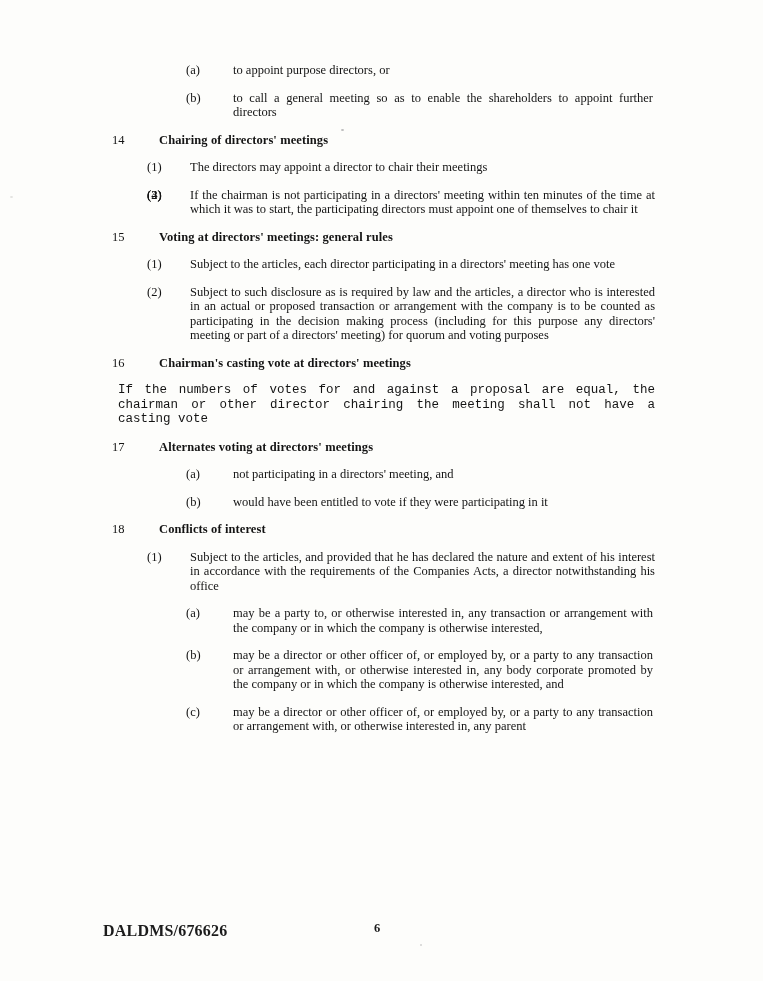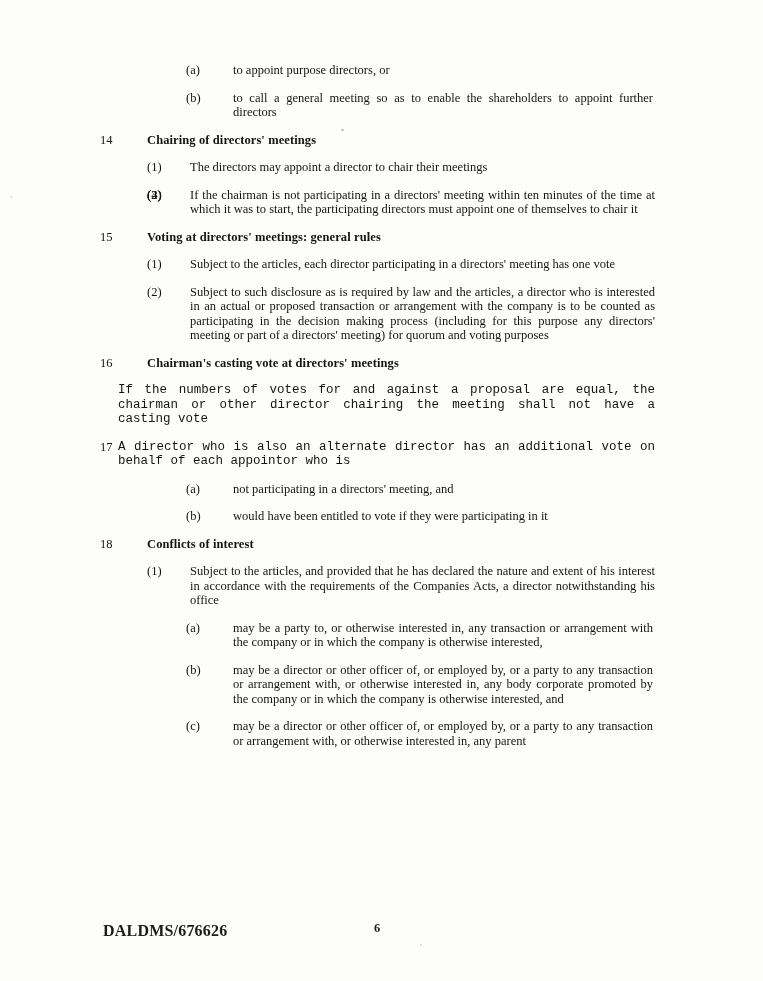--- a/index.html
+++ b/index.html
@@ -34,20 +34,21 @@
     top: 0;
   }
   
   .heading {
     margin-top: 4px;
     padding-left: 147px;
     padding-right: 108px;
     font-weight: 700;
     letter-spacing: 0.1px;
     text-align: left;
+    margin-left: 12px;
   }
   .heading .lab {
     left: 100px;
     font-weight: 400;
   }
   
   .clause {
     padding-left: 190px;
     padding-right: 108px;
   }
@@ -142,23 +143,21 @@
       </div>
       <div class="block heading">
         <span class="lab">16</span>
         <div class="txt">Chairman's casting vote at directors' meetings</div>
       </div>
       <div class="block para">
         <div class="txt">If the numbers of votes for and against a proposal are equal, the chairman or other director chairing the meeting shall not have a casting vote</div>
       </div>
       <div class="block heading">
         <span class="lab">17</span>
-      </div>
-      <div class="block para">
-        <div class="txt">A director who is also an alternate director has an additional vote on behalf of each appointor who is</div>
+        <div class="txt">Alternates voting at directors' meetings</div>
       </div>
       <div class="block sub2">
         <span class="lab">(a)</span>
         <div class="txt">not participating in a directors' meeting, and</div>
       </div>
       <div class="block sub2">
         <span class="lab">(b)</span>
         <div class="txt">would have been entitled to vote if they were participating in it</div>
       </div>
       <div class="block heading">

